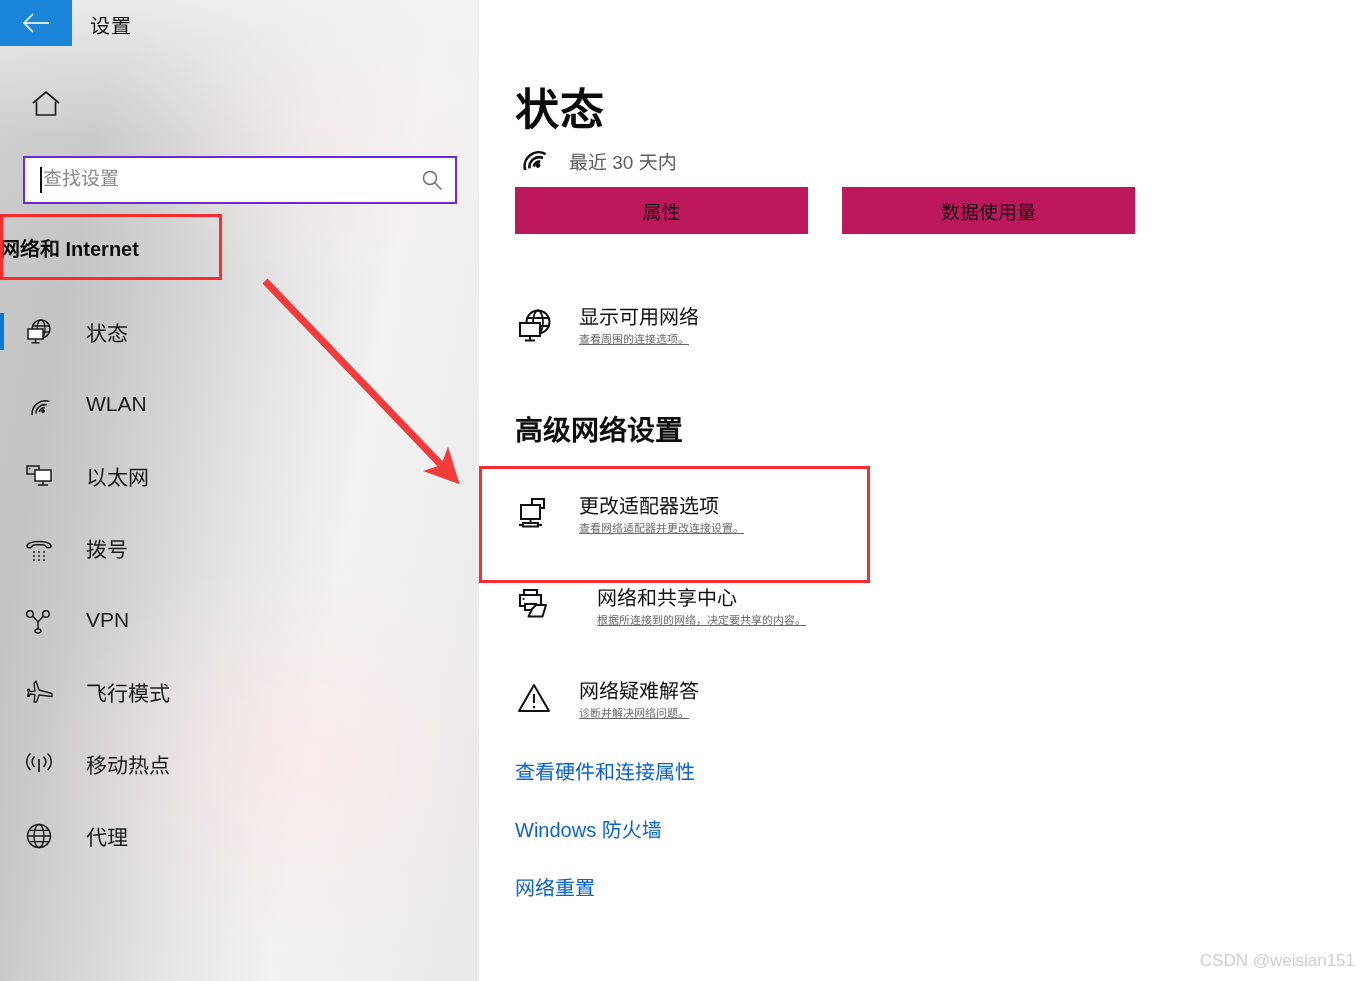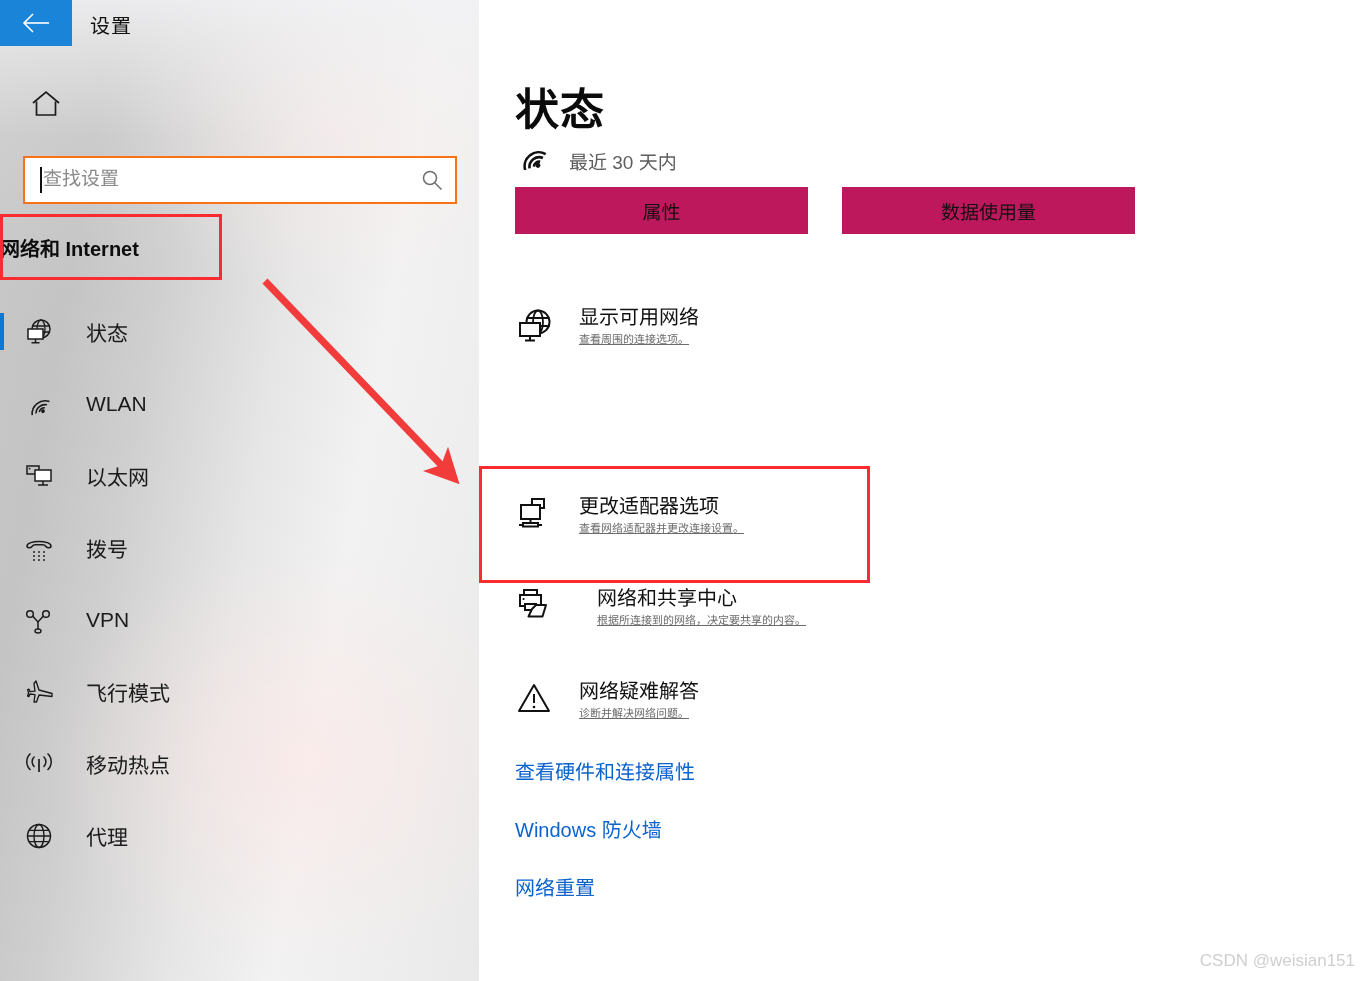--- a/index.html
+++ b/index.html
@@ -72,21 +72,21 @@
     flex-direction: column;
   }
   .home-label { font-size: 22px; color: #1b1b1b; }
 
   
   .search-wrap {
     position: absolute;
     left: 23px; top: 156px;
     width: 434px; height: 48px;
     background: #ffffff;
-    border: 2px solid #f97316;
+    border: 2px solid #6d28d9;
     display: flex;
     align-items: center;
     z-index: 4;
   }
   .search-caret {
     width: 2px; height: 26px;
     background: #111;
     margin-left: 15px;
     flex: none;
   }
@@ -451,20 +451,21 @@
           <rect x="5" y="16" width="20" height="13" fill="#ffffff" stroke="#111" stroke-width="2"></rect>
           <path d="M15 29 V33 M10 33.5 H20" stroke="#111" stroke-width="2"></path>
         </svg>
       </span>
       <div>
         <div class="option-title">显示可用网络</div>
         <div class="option-desc">查看周围的连接选项。</div>
       </div>
     </div>
 
+    <div class="section-heading">高级网络设置</div>
 
     <div class="option-row" style="top:493px;">
       <span class="option-icon">
         <svg width="40" height="40" viewBox="0 0 40 40" fill="none" aria-hidden="true">
           <rect x="17" y="3" width="12" height="9" stroke="#111" stroke-width="2" fill="#ffffff"></rect>
           <rect x="6" y="9" width="19" height="14" fill="#ffffff" stroke="#111" stroke-width="2"></rect>
           <path d="M15.5 23 V27" stroke="#111" stroke-width="2"></path>
           <rect x="8" y="27" width="15" height="3.5" stroke="#111" stroke-width="2" fill="#ffffff"></rect>
           <path d="M4 29 H8 M23 29 H27" stroke="#111" stroke-width="2"></path>
         </svg>

